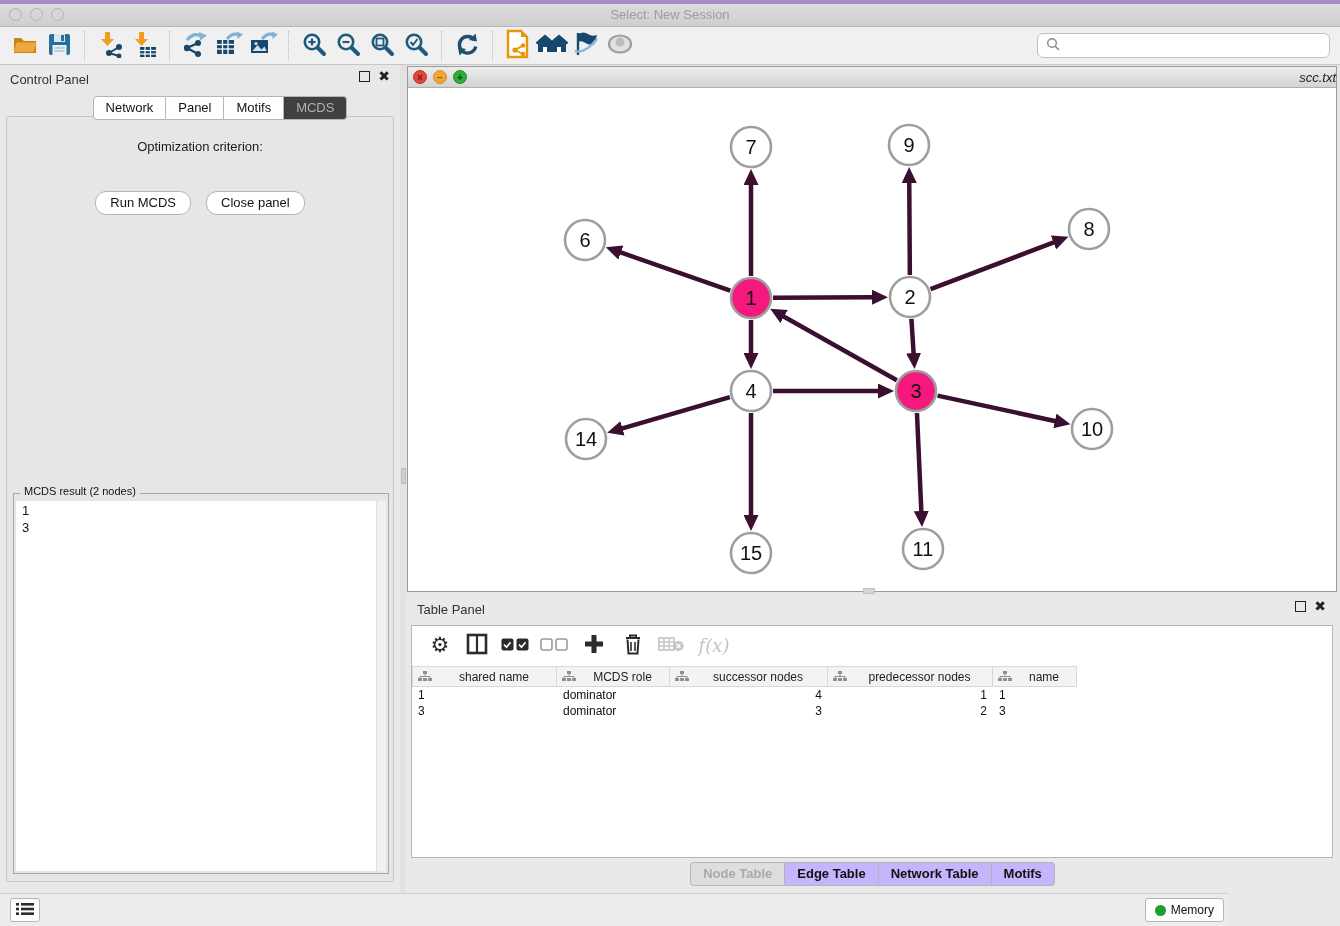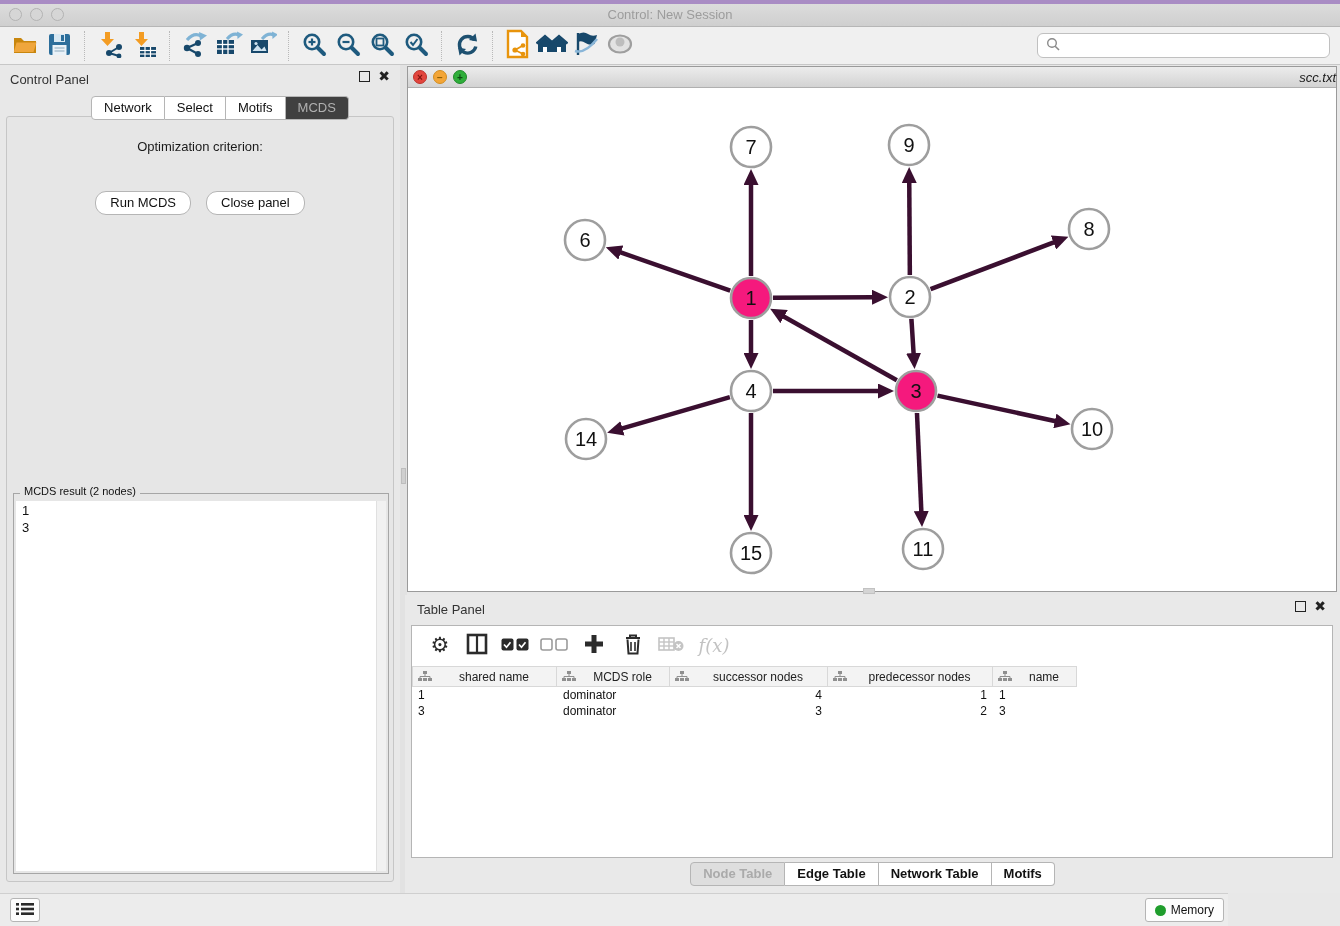--- a/index.html
+++ b/index.html
@@ -116,21 +116,21 @@
   .tp-hcell {
     background:#f3f3f3; border:1px solid #d8d8d8; border-left:none;
     display:flex; align-items:center; font-size:12px; color:#222; position:relative;
   }
   .tp-hcell:first-child { border-left:1px solid #d8d8d8; }
   .tp-hcell .hlabel { flex:1; text-align:center; }
   .tp-row { display:flex; height:16px; }
   .tp-cell { font-size:12px; color:#111; padding:1px 6px; overflow:hidden; white-space:nowrap; }
   .tp-tabs { position:absolute; left:0; bottom:7px; width:100%; display:flex; justify-content:center; }
   .tp-tab {
-    background:#ffffff; border:1px solid #b5b5b5; border-left:none;
+    background:#c4b5fd; border:1px solid #b5b5b5; border-left:none;
     padding:3px 12px 4px; font-size:13px; font-weight:600; color:#111;
   }
   .tp-tab:first-child { border-left:1px solid #b5b5b5; border-radius:4px 0 0 4px; }
   .tp-tab:last-child { border-radius:0 4px 4px 0; }
   .tp-tab.selected { background:#dedede; color:#aaa; }
   
   .status-bar {
     position:absolute; left:0; top:893px; width:1228px; height:33px;
     background:#ececec; border-top:1px solid #cfcfcf;
   }
@@ -149,21 +149,21 @@
 </head>
 <body>
 
 <div class="top-strip"></div>
 <div class="titlebar">
   <div class="traffic-dots">
     <span class="dot"></span>
     <span class="dot"></span>
     <span class="dot"></span>
   </div>
-  <div class="titlebar-title">Control: New Session</div>
+  <div class="titlebar-title">Select: New Session</div>
 </div>
 
 <div class="toolbar">
   <span class="tb-btn">
     <span><svg width="26" height="26" viewBox="0 0 26 26">
           <path d="M2 7 h7 l3 3 h12 v12 H2 z" fill="#c8860d"></path>
           <path d="M4.5 11.5 h20 l-3 9.5 H1.8 z" fill="#efa63c"></path>
         </svg></span>
   </span>
   <span class="tb-btn">
@@ -314,21 +314,21 @@
 <div class="control-panel">
   <div class="panel-header">
     <span class="panel-title">Control Panel</span>
     <span class="panel-btns">
       <span class="float-glyph"></span>
       <span class="close-glyph">✖</span>
     </span>
   </div>
   <div class="cp-tabs" id="cp-tabs">
       <span class="tab-btn">Network</span>
-      <span class="tab-btn">Select</span>
+      <span class="tab-btn">Panel</span>
       <span class="tab-btn">Motifs</span>
       <span class="tab-btn selected">MCDS</span>
     </div>
   <div class="cp-frame">
     <div class="opt-label">Optimization criterion:</div>
     <div class="cp-buttons">
       <button class="mac-btn">Run MCDS</button>
       <button class="mac-btn">Close panel</button>
     </div>
     <div class="result-box">

